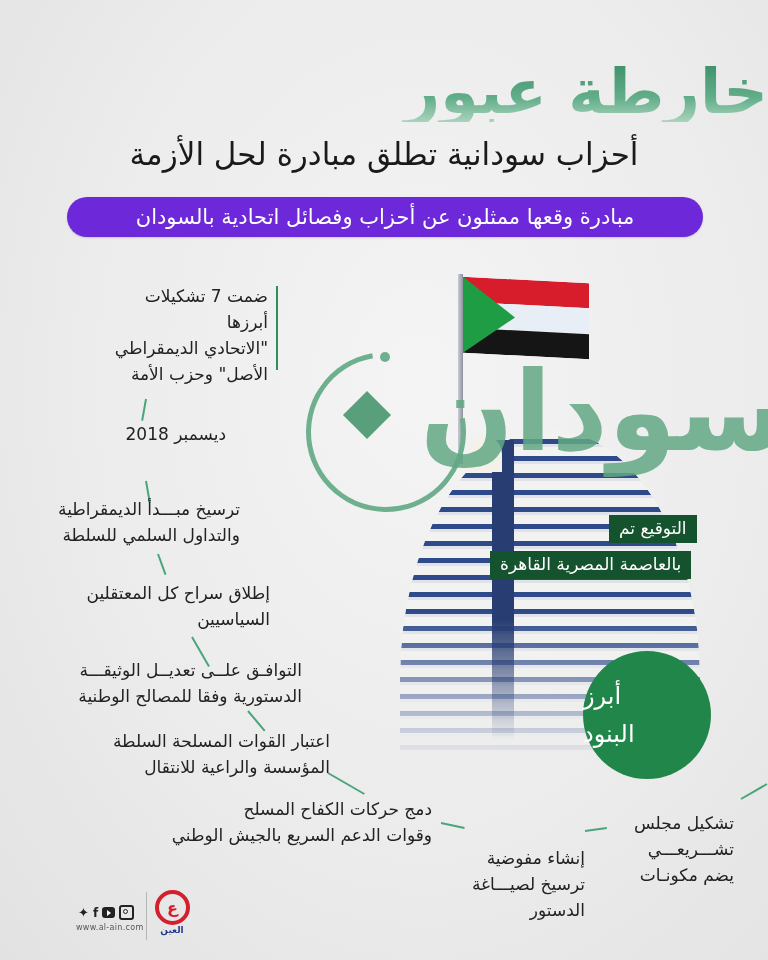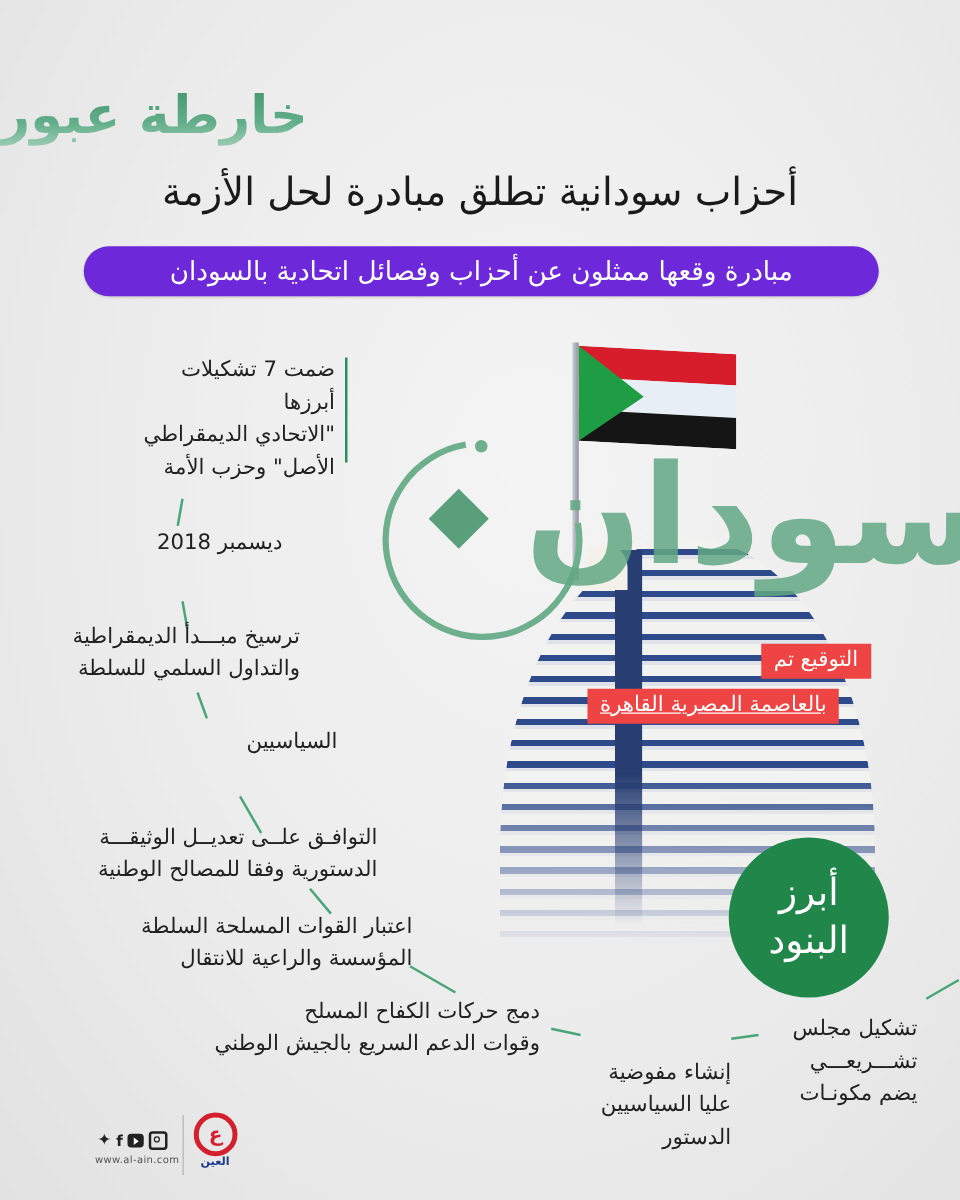--- a/index.html
+++ b/index.html
@@ -1,21 +1,21 @@
 <!DOCTYPE html>
 <html><head>
 <meta charset="utf-8">
 <style>
   html,body{margin:0;padding:0;}
   body{width:768px;height:960px;overflow:hidden;position:relative;
     background:radial-gradient(ellipse at 55% 40%, #f4f4f4 0%, #ececec 55%, #e2e2e2 100%);
     font-family:"DejaVu Sans", sans-serif;color:#1f1f1f;}
   .abs{position:absolute;}
   
-  .main-title{left:0;width:768px;top:62px;text-align:left;font-size:42px;font-weight:bold;
+  .main-title{left:0;width:768px;top:62px;text-align:right;font-size:62px;font-weight:bold;
     color:#5aa683;line-height:60px;direction:rtl;
     background:linear-gradient(180deg,#3d9068 0%,#62ae8a 60%,#a9d3bd 100%);
     -webkit-background-clip:text;background-clip:text;-webkit-text-fill-color:transparent;}
   .sub-title{left:0;width:768px;top:134px;text-align:center;font-size:31px;line-height:40px;color:#1a1a1a;direction:rtl;}
   .pill{left:67px;top:197px;width:636px;height:40px;border-radius:20px;background:#6d28d9;
     color:#fff;font-size:21px;line-height:40px;text-align:center;direction:rtl;
     box-shadow:0 1px 2px rgba(0,0,0,.15);}
   
   .item{font-size:17px;line-height:26px;color:#222;direction:rtl;text-align:right;}
   .vline{left:276px;top:286px;width:2px;height:84px;background:#2f8f5a;}
@@ -38,23 +38,23 @@
   
   .building{left:400px;top:430px;width:300px;height:330px;
     border-radius:50% 50% 0 0 / 75% 75% 0 0;
     background:repeating-linear-gradient(180deg,#f2f2f0 0px,#f2f2f0 9px,#2e4a8a 9px,#2e4a8a 14px,#dfe2e8 14px,#dfe2e8 17px);
     -webkit-mask-image:linear-gradient(180deg,#000 55%,transparent 100%);
     mask-image:linear-gradient(180deg,#000 55%,transparent 100%);}
   .building-spine{left:492px;top:440px;width:22px;height:300px;background:#283e73;
     -webkit-mask-image:linear-gradient(180deg,#000 60%,transparent 100%);mask-image:linear-gradient(180deg,#000 60%,transparent 100%);}
   .building-top{left:468px;top:436px;width:34px;height:36px;border-radius:50% 50% 0 0;background:#f4f1ea;}
   
-  .tag{background:#ef4444;color:#fff;font-size:17px;line-height:27px;height:28px;padding:0 10px;direction:rtl;text-align:right;}
-  .circle{left:583px;top:670px;width:128px;height:128px;border-radius:50%;background:#21864a;color:#fff;
-    font-size:30px;line-height:38px;text-align:center;display:flex;flex-direction:column;justify-content:center;direction:rtl;}
+  .tag{background:#14532d;color:#fff;font-size:17px;line-height:27px;height:28px;padding:0 10px;direction:rtl;text-align:right;}
+  .circle{left:583px;top:651px;width:128px;height:128px;border-radius:50%;background:#21864a;color:#fff;
+    font-size:24px;line-height:38px;text-align:center;display:flex;flex-direction:column;justify-content:center;direction:rtl;align-items:flex-end;}
   
   .footer-divider{left:146px;top:892px;width:1px;height:48px;background:#b5b5b5;}
   .brand-ring{left:155px;top:890px;width:27px;height:27px;border:4px solid #d4202e;border-radius:50%;color:#d4202e;
     font-size:16px;font-weight:bold;line-height:27px;text-align:center;}
   .brand-name{left:150px;top:925px;width:44px;text-align:center;font-size:9px;color:#1f3a8a;font-weight:bold;}
   .social{left:78px;top:905px;display:flex;gap:4px;align-items:center;}
   .social span{display:inline-block;font-size:12px;line-height:14px;color:#222;font-weight:bold;}
   .social .box{width:13px;height:11px;background:#222;border-radius:3px;position:relative;}
   .social .box::after{content:"";position:absolute;left:5px;top:3px;border-left:4px solid #fff;border-top:3px solid transparent;border-bottom:3px solid transparent;}
   .social .ig{width:11px;height:11px;border:2px solid #222;border-radius:3px;position:relative;}
@@ -102,47 +102,48 @@
 <div class="abs conn" style="left:741px;top:798px;width:30px;transform:rotate(-30deg);"></div>
 
 <div class="abs item" style="left:60px;top:421px;width:166px;">
   <div>ديسمبر 2018</div>
 </div>
 <div class="abs item" style="left:20px;top:496px;width:220px;">
   <div>ترسيخ مبـــدأ الديمقراطية</div>
   <div>والتداول السلمي للسلطة</div>
 </div>
 <div class="abs item" style="left:40px;top:580px;width:230px;">
+  <div>إطلاق سراح كل المعتقلين</div>
   <div>السياسيين</div>
 </div>
 <div class="abs item" style="left:30px;top:657px;width:272px;">
   <div>التوافـق علــى تعديــل الوثيقـــة</div>
   <div>الدستورية وفقا للمصالح الوطنية</div>
 </div>
 <div class="abs item" style="left:80px;top:728px;width:250px;">
   <div>اعتبار القوات المسلحة السلطة</div>
   <div>المؤسسة والراعية للانتقال</div>
 </div>
 <div class="abs item" style="left:150px;top:796px;width:282px;">
   <div>دمج حركات الكفاح المسلح</div>
   <div>وقوات الدعم السريع بالجيش الوطني</div>
 </div>
 <div class="abs item" style="left:470px;top:845px;width:115px;">
   <div>إنشاء مفوضية</div>
-  <div>عليا السياسيين</div>
+  <div>ترسيخ لصيـــاغة</div>
   <div>الدستور</div>
 </div>
 <div class="abs item" style="left:610px;top:797px;width:124px;margin-top:13px;">
   <div>تشكيل مجلس</div>
   <div>تشـــريعـــي</div>
   <div>يضم مكونـات</div>
 </div>
 
 <div class="abs tag" style="left:609px;top:515px;">التوقيع تم</div>
-<div class="abs tag" style="left:470px;top:551px;text-decoration:underline;">بالعاصمة المصرية القاهرة</div>
+<div class="abs tag" style="left:490px;top:551px;">بالعاصمة المصرية القاهرة</div>
 
 <div class="abs circle">
   <div>أبرز</div>
   <div>البنود</div>
 </div>
 
 <div class="abs social">
   <span style="font-size:13px;">✦</span>
   <span>f</span>
   <span class="box"></span>

